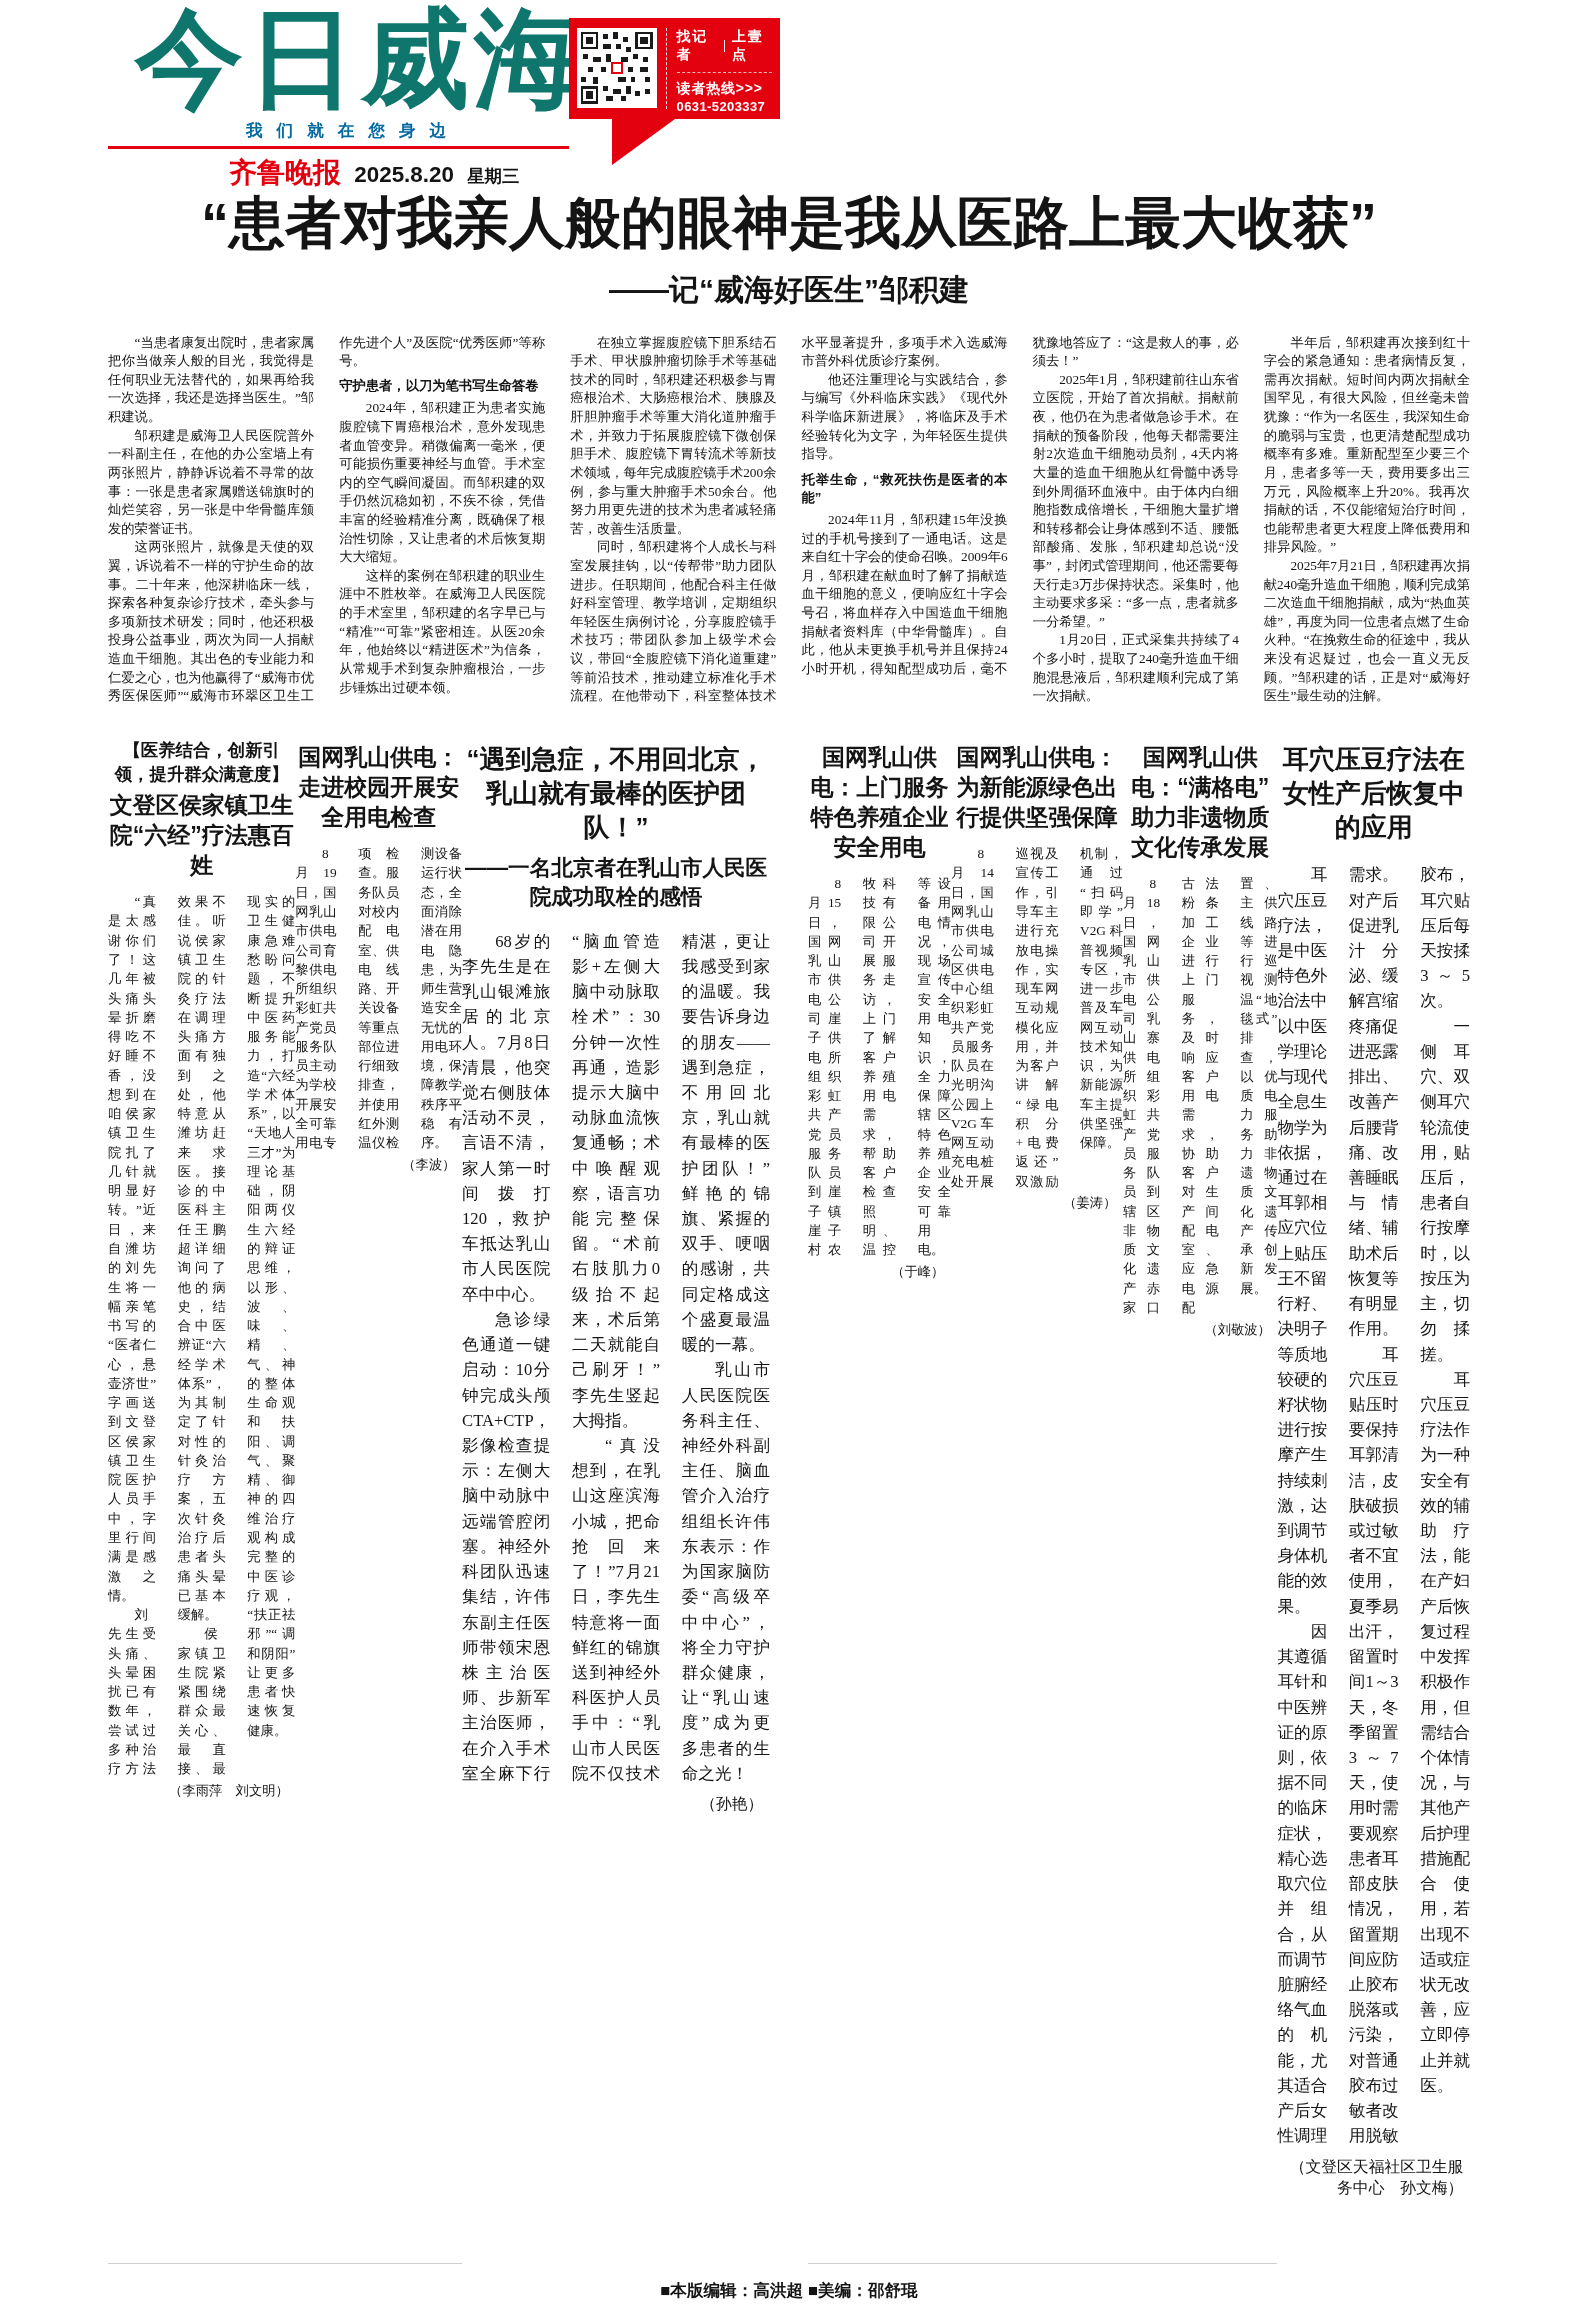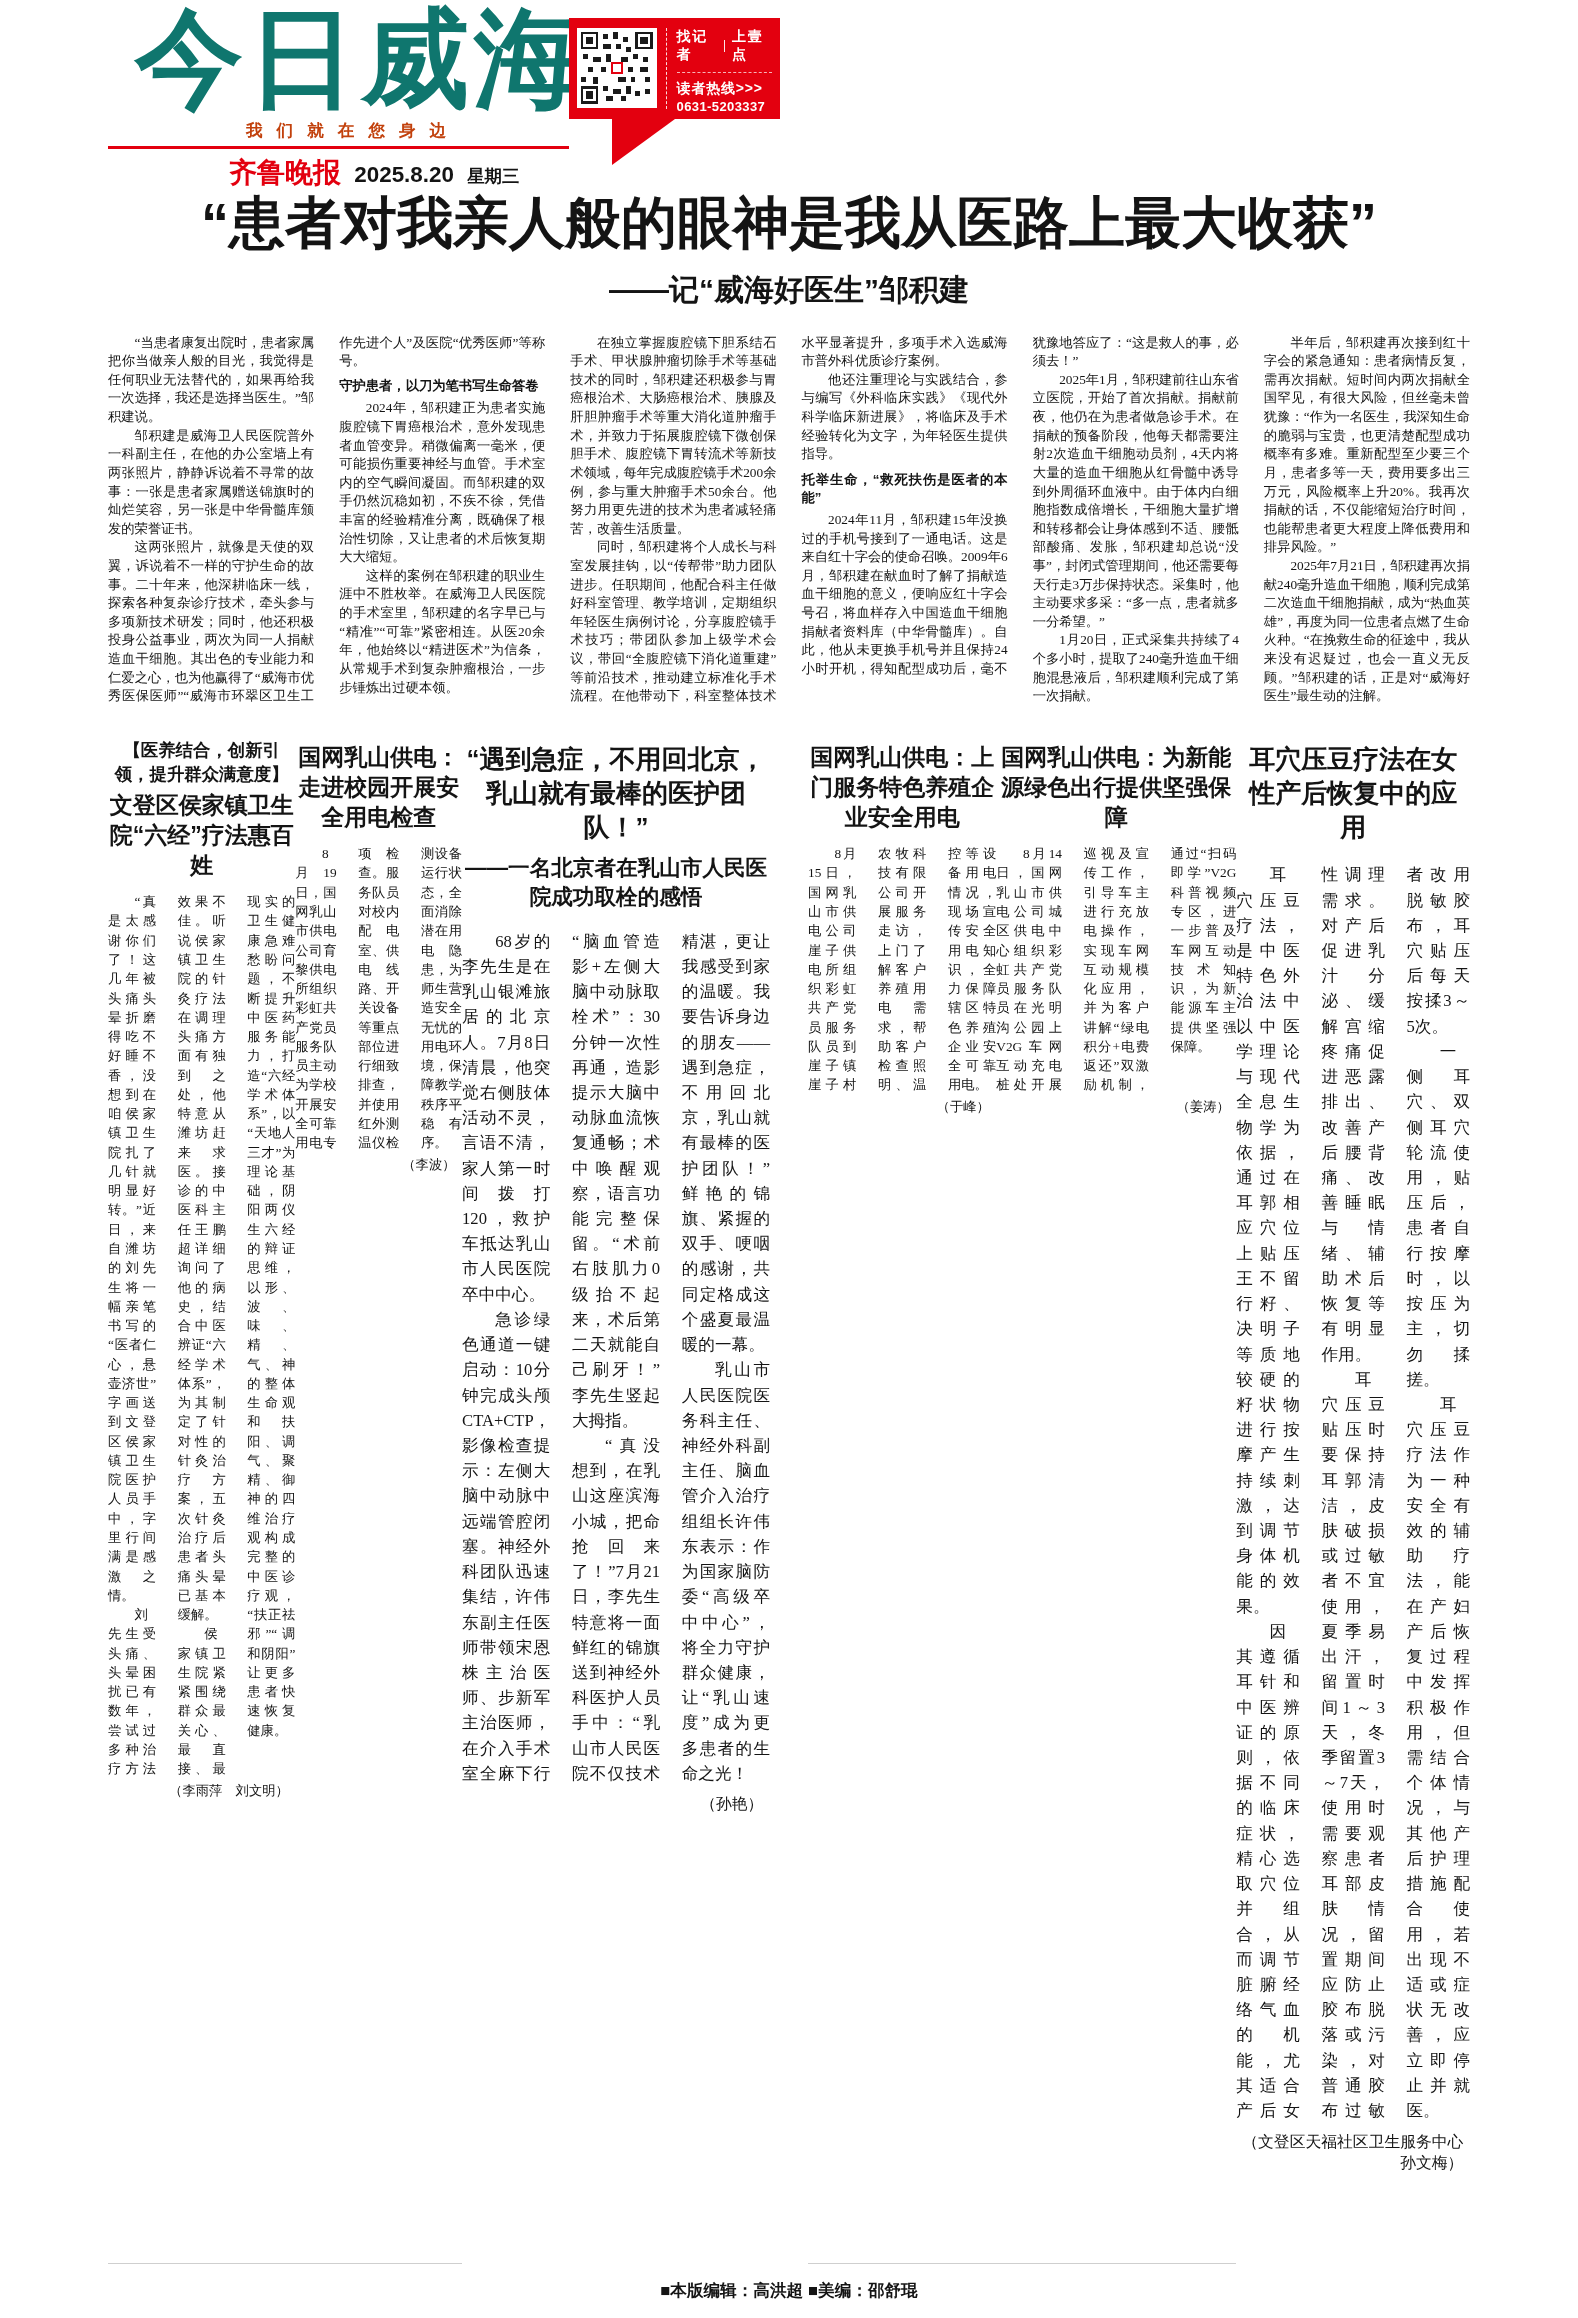--- a/index.html
+++ b/index.html
@@ -31,21 +31,21 @@
     flex:1;margin-left:8.3px;padding-left:10px;color:#fff;
     border-left:1.7px dashed rgba(255,255,255,.85);
     font-family:"Liberation Sans",sans-serif;
   }
   .contact .c1{font-size:14px;font-weight:700;display:flex;align-items:center;gap:7.5px;letter-spacing:1.7px}
   .contact .vbar{width:0.8px;height:12.4px;background:rgba(255,255,255,.9);display:inline-block}
   .contact .c2{font-size:14px;font-weight:700;margin-top:7.5px;padding-top:7.5px;border-top:0.8px dashed rgba(255,255,255,.7);letter-spacing:0.8px}
   .contact .c3{font-size:13px;font-weight:800;margin-top:1px;letter-spacing:0.4px}
   .mast-slogan{
     position:absolute;left:138px;top:107px;font-size:16.6px;font-weight:700;
-    letter-spacing:14px;color:#c2410c;font-family:"Liberation Sans",sans-serif;
+    letter-spacing:14px;color:#0369a1;font-family:"Liberation Sans",sans-serif;
   }
   .mast-rule{position:absolute;left:0;top:133px;width:461px;height:2.5px;background:#e3000f}
   .date-row{position:absolute;left:121px;top:141px;display:flex;align-items:baseline;gap:13.3px}
   .paper-logo{color:#e3000f;font-size:28px;font-weight:700;font-family:"Liberation Serif",serif}
   .issue-date{font-size:22.4px;font-weight:800;font-family:"Liberation Sans",sans-serif}
   .issue-weekday{font-size:17.4px;font-weight:800;font-family:"Liberation Sans",sans-serif}
   
   .lead{margin-top:13.3px;flex:0 0 auto}
   .lead-headline{
     font-size:56px;font-weight:900;text-align:center;line-height:1.08;
@@ -241,20 +241,27 @@
       </article>
 
       <article class="art">
         <h3 class="art-title">国网乳山供电：为新能源绿色出行提供坚强保障</h3>
         <div class="art-body">
             <p class="para">8月14日，国网乳山市供电公司城区供电中心组织彩虹共产党员服务队员在光明沟公园上V2G车网互动充电桩处开展巡视及宣传工作，引导车主进行充放电操作，实现车网互动规模化应用，并为客户讲解“绿电积分+电费返还”双激励机制，通过“扫码即学”V2G科普视频专区，进一步普及车网互动技术知识，为新能源车主提供坚强保障。</p>
           </div>
         <div class="byline">（姜涛）</div>
       </article>
 
+      <article class="art">
+        <h3 class="art-title">国网乳山供电：“满格电”助力非遗物质文化传承发展</h3>
+        <div class="art-body">
+            <p class="para">8月18日，国网乳山市供电公司乳山寨供电所组织彩虹共产党员服务队员到辖区非物质文化遗产赤家口古法粉条加工企业进行上门服务，及时响应客户用电需求，协助客户对生产间配电室、应急电源配置、主供线路等进行巡视测温“地毯式”排查，以优质电力服务助力非遗物质文化遗产传承创新发展。</p>
+          </div>
+        <div class="byline">（刘敬波）</div>
+      </article>
 
       <article class="art art-big">
         <h3 class="art-title">耳穴压豆疗法在女性产后恢复中的应用</h3>
         <div class="art-body">
             <p class="para">耳穴压豆疗法，是中医特色外治法中以中医学理论与现代全息生物学为依据，通过在耳郭相应穴位上贴压王不留行籽、决明子等质地较硬的籽状物进行按摩产生持续刺激，达到调节身体机能的效果。</p>
             <p class="para">因其遵循耳针和中医辨证的原则，依据不同的临床症状，精心选取穴位并组合，从而调节脏腑经络气血的机能，尤其适合产后女性调理需求。对产后促进乳汁分泌、缓解宫缩疼痛促进恶露排出、改善产后腰背痛、改善睡眠与情绪、辅助术后恢复等有明显作用。</p>
             <p class="para">耳穴压豆贴压时要保持耳郭清洁，皮肤破损或过敏者不宜使用，夏季易出汗，留置时间1～3天，冬季留置3～7天，使用时需要观察患者耳部皮肤情况，留置期间应防止胶布脱落或污染，对普通胶布过敏者改用脱敏胶布，耳穴贴压后每天按揉3～5次。</p>
             <p class="para">一侧耳穴、双侧耳穴轮流使用，贴压后，患者自行按摩时，以按压为主，切勿揉搓。</p>
             <p class="para">耳穴压豆疗法作为一种安全有效的辅助疗法，能在产妇产后恢复过程中发挥积极作用，但需结合个体情况，与其他产后护理措施配合使用，若出现不适或症状无改善，应立即停止并就医。</p>
           </div>

